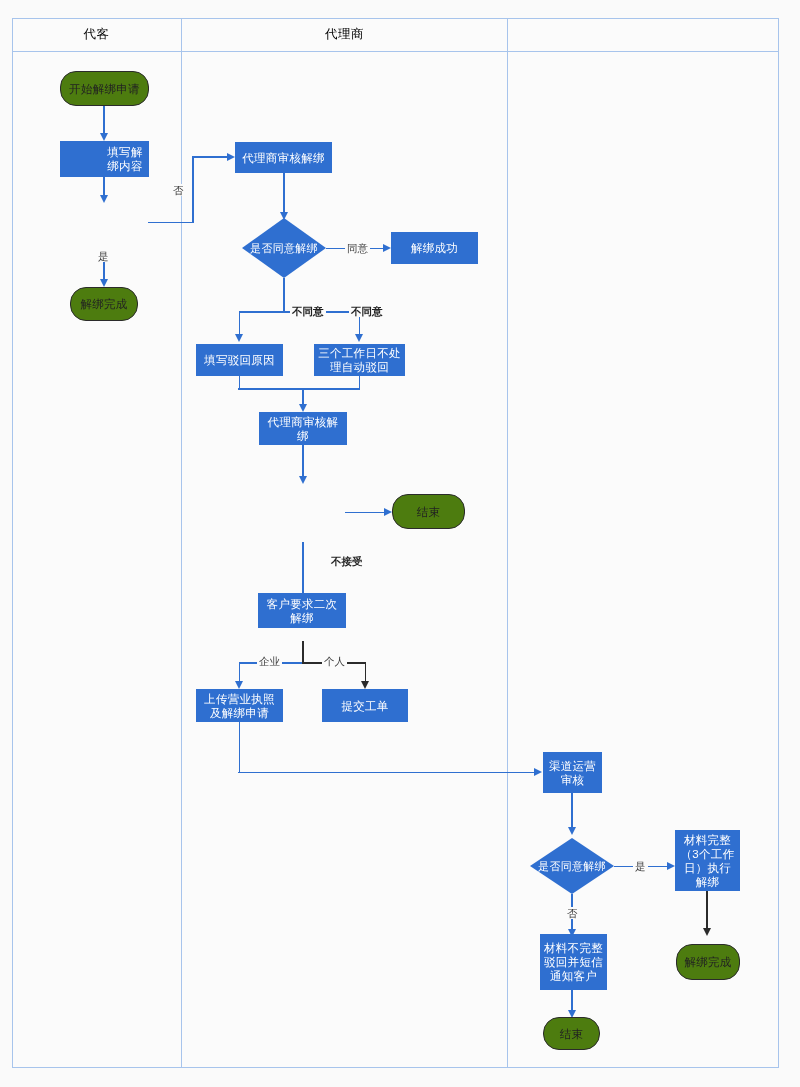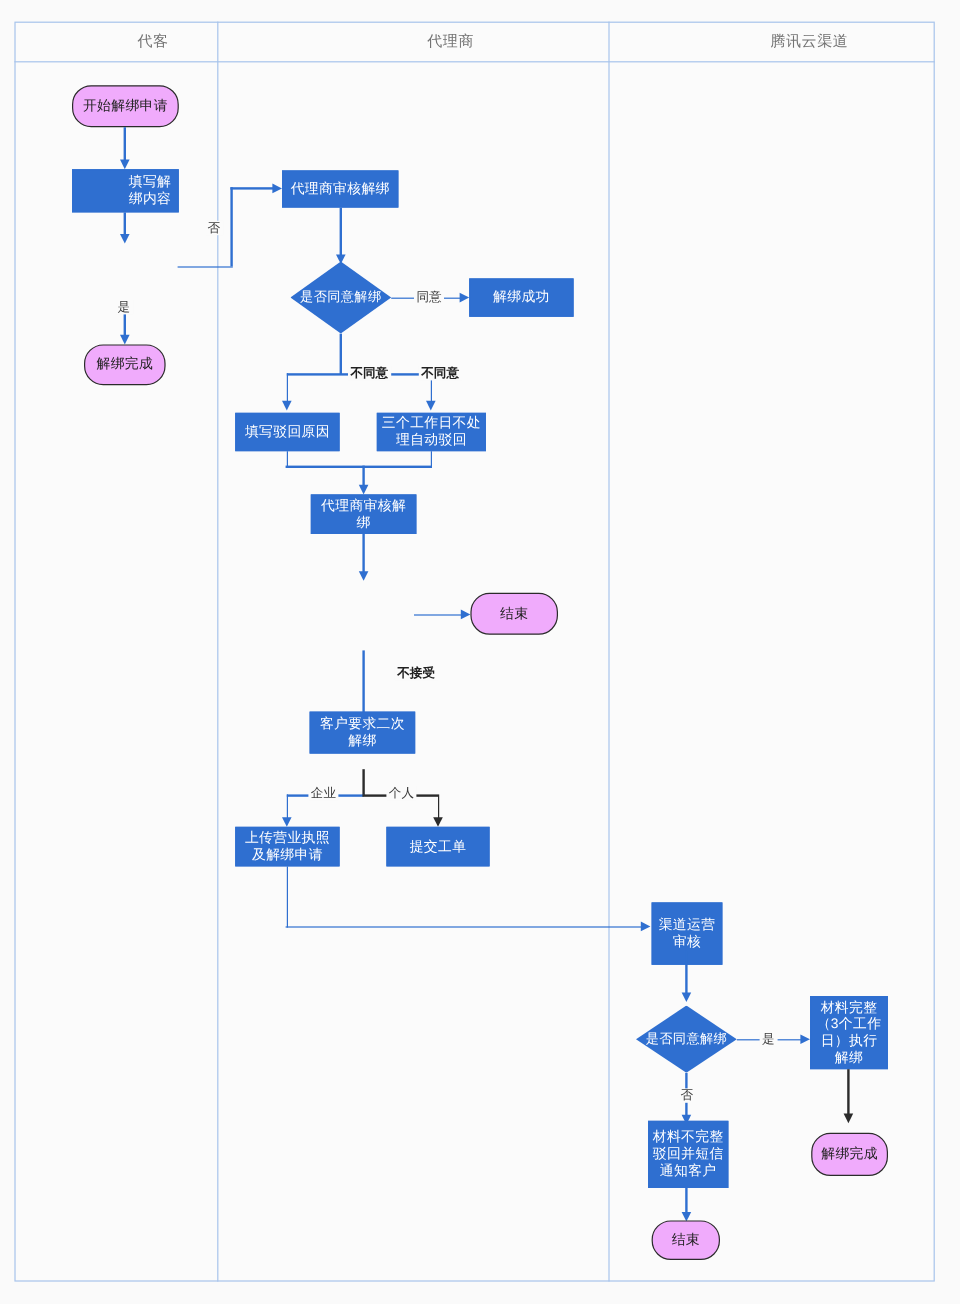--- a/index.html
+++ b/index.html
@@ -45,44 +45,43 @@
     height: 1px;
     background: #a7c4ec;
   }
   .lane-title {
     position: absolute;
     top: 18px;
     height: 33px;
     line-height: 33px;
     text-align: center;
     font-size: 12.5px;
-    color: #737373;
+    color: #000000;
     letter-spacing: .5px;
-    padding-left: 31px;
   }
   
   .node {
     position: absolute;
     box-sizing: border-box;
     display: flex;
     align-items: center;
     justify-content: center;
     text-align: center;
     font-size: 11.5px;
     line-height: 14px;
     letter-spacing: .3px;
   }
   .node.process {
     background: #2f6fd0;
     color: #ffffff;
     border: 1px solid #2f6fd0;
     padding: 2px 3px;
   }
   .node.terminator {
-    background: #f0abfc;
+    background: #4d7c0f;
     color: #222222;
     border: 1.6px solid #2b2b2b;
     border-radius: 16px;
   }
   .node.decision {
     background: transparent;
     color: #ffffff;
     border: none;
   }
   .decision .dshape {
@@ -137,21 +136,20 @@
 
 <div id="canvas">
 
   <div class="lane-frame"></div>
   <div class="lane-divider" style="left:181px;"></div>
   <div class="lane-divider" style="left:507px;"></div>
   <div class="lane-header-rule"></div>
 
   <div class="lane-title" style="left:12px;width:169px;">代客</div>
   <div class="lane-title" style="left:182px;width:325px;">代理商</div>
-  <div class="lane-title" style="left:508px;width:271px;">腾讯云渠道</div>
 
   <div class="node terminator" style="left:60px;top:71px;width:89px;height:35px;">开始解绑申请</div>
 
   <div class="edge v" style="left:103.2px;top:106px;height:28px;"></div>
   <div class="arrow down" style="left:99.5px;top:133px;"></div>
 
   <div class="node process" style="left:60px;top:141px;width:89px;height:36px;padding-left:44px;">填写解绑内容</div>
 
   <div class="edge v" style="left:103.2px;top:177px;height:23px;"></div>
   <div class="arrow down" style="left:99.5px;top:195px;"></div>
@@ -231,21 +229,21 @@
   <div class="edge-label" style="left:257px;top:655px;">企业</div>
   <div class="edge-label" style="left:322px;top:655px;">个人</div>
 
   <div class="node process" style="left:196px;top:689px;width:87px;height:33px;">上传营业执照及解绑申请</div>
   <div class="node process" style="left:322px;top:689px;width:86px;height:33px;">提交工单</div>
 
   <div class="edge v" style="left:238.6px;top:722px;height:51px;"></div>
   <div class="edge h" style="left:238px;top:771.5px;width:297px;"></div>
   <div class="arrow right" style="left:534px;top:768px;"></div>
 
-  <div class="node process" style="left:543px;top:752px;width:59px;height:52px;">渠道运营审核</div>
+  <div class="node process" style="left:543px;top:752px;width:59px;height:41px;">渠道运营审核</div>
 
   <div class="edge v" style="left:571.4px;top:792px;height:38px;"></div>
   <div class="arrow down" style="left:568px;top:827px;"></div>
 
   <div class="node decision" style="left:530px;top:838px;width:84px;height:56px;">
     <div class="dshape"></div>
     <div class="dlabel">是否同意解绑</div>
   </div>
 
   <div class="edge h" style="left:614px;top:865.5px;width:55px;"></div>

